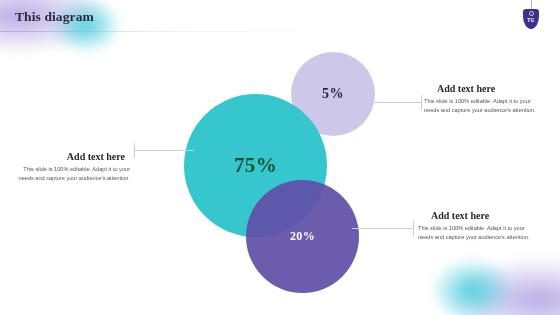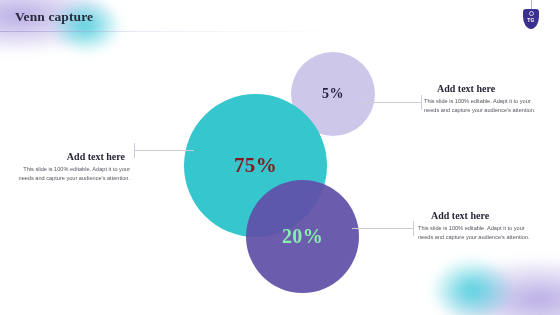--- a/index.html
+++ b/index.html
@@ -150,34 +150,34 @@
   #circle-large {
     left: 184px;
     top: 94px;
     width: 143px;
     height: 143px;
     background: #35c6ce;
     z-index: 2;
   }
   #circle-large .venn-label {
     font-size: 21px;
-    color: #7f1d1d;
+    color: #14532d;
   }
 
   #circle-medium {
     left: 246px;
     top: 180px;
     width: 113px;
     height: 113px;
     background: rgba(97,80,168,0.93);
     z-index: 3;
   }
   #circle-medium .venn-label {
-    font-size: 20px;
-    color: #86efac;
+    font-size: 12px;
+    color: #ffffff;
   }
 
   
   .connector {
     position: absolute;
     z-index: 4;
   }
   .connector .h-line {
     position: absolute;
     left: 0;
@@ -235,21 +235,21 @@
 </style>
 </head>
 <body>
 
 <div id="slide">
 
   <div class="corner-glow tl"></div>
   <div class="corner-glow br"></div>
 
   <div id="header">
-    <div id="page-title">Venn capture</div>
+    <div id="page-title">This diagram</div>
     <div id="header-rule"></div>
   </div>
 
   <div id="logo">
     <div class="hanger"></div>
     <div class="shield"></div>
     <div class="ring"></div>
     <div class="mark">TG</div>
   </div>
 

